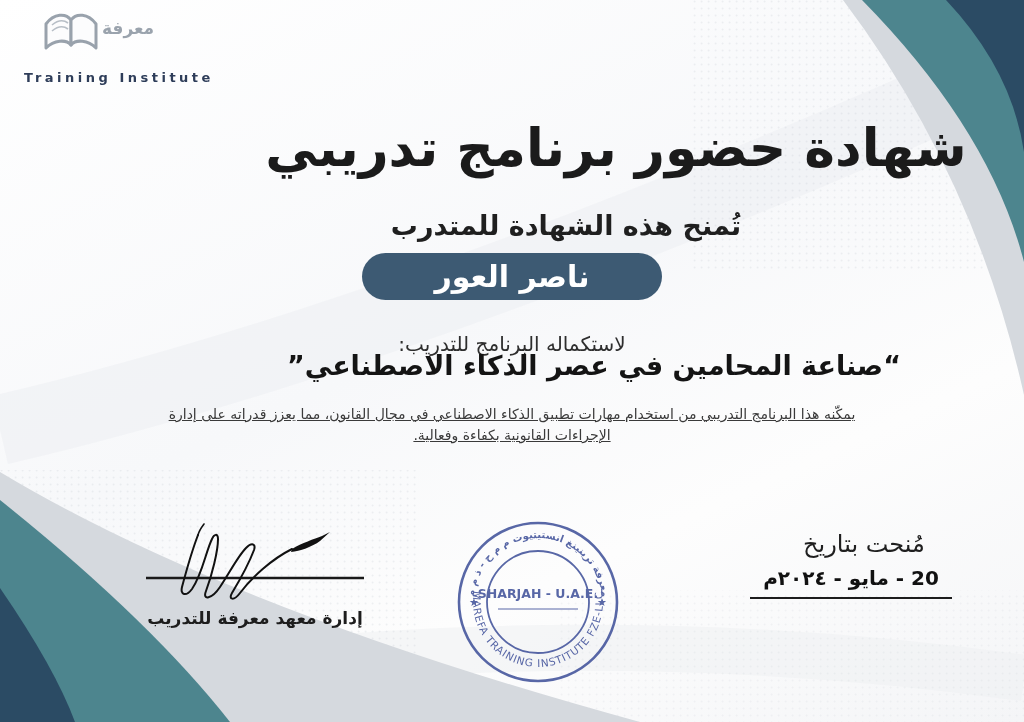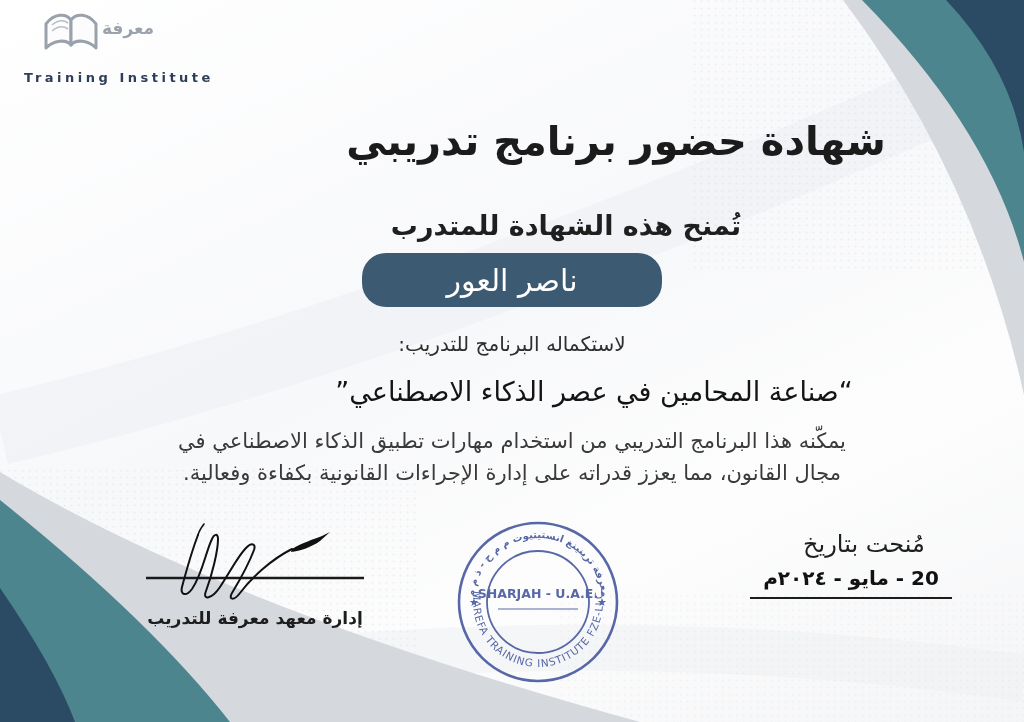--- a/index.html
+++ b/index.html
@@ -19,34 +19,34 @@
 
   
   .logo { position:absolute; left:16px; top:8px; width:185px; height:84px; }
   .logo .book { position:absolute; left:26px; top:2px; }
   .logo .arabic { position:absolute; left:86px; top:10px; color:#9aa3ad; font-size:17px; font-weight:bold; }
   .logo .brand { position:absolute; left:4px; top:22px; color:#4b8791; font-size:37px; font-weight:bold; letter-spacing:1px; }
   .logo .tagline { position:absolute; left:8px; top:62px; color:#2e3d59; font-size:13px; font-weight:bold; letter-spacing:3.5px; white-space:nowrap; }
 
   
   .col { position:absolute; left:0; top:0; width:1024px; text-align:center; direction:rtl; }
-  .title { position:absolute; top:118px; width:816px; font-size:40px; font-weight:bold; color:#1b1b1b;text-align:center; }
+  .title { position:absolute; top:118px; width:816px; font-size:52px; font-weight:bold; color:#1b1b1b;text-align:center; }
   .grant-line { position:absolute; top:210px; width:916px; font-size:27px; font-weight:bold; color:#1f1f1f; }
   .name-pill {
     position:absolute; top:253px; left:50%; transform:translateX(-50%);
-    min-width:300px; height:54px; padding:0 34px;
+    min-width:300px; height:47px; padding:0 34px;
     background:#3d5a73; border-radius:24px;
     display:flex; align-items:center; justify-content:center;
-    color:#ffffff; font-size:30px; font-weight:normal;
+    color:#ffffff; font-size:30px; font-weight:bold;
   }
   .completion-line { position:absolute; top:332px; width:1024px; font-size:20px; color:#2e2e2e; }
-  .program-title { position:absolute; top:376px; width:860px; font-size:27px; font-weight:normal; color:#141414; }
+  .program-title { position:absolute; top:350px; width:860px; font-size:27px; font-weight:bold; color:#141414; }
   .description {
-    position:absolute; top:426px; left:50%; transform:translateX(-50%);
-    width:690px; font-size:21px; line-height:1.5; color:#3a3a3a;
+    position:absolute; top:404px; left:50%; transform:translateX(-50%);
+    width:690px; font-size:14px; line-height:1.5; color:#3a3a3a;text-decoration:underline;
   }
 
   
   .sig-block { position:absolute; left:140px; top:518px; width:230px; text-align:center; }
   .sig-block .sig-label { margin-top:4px; font-size:17px; font-weight:bold; color:#1d1d1d; direction:rtl; }
 
   
   .seal { position:absolute; left:452px; top:516px; width:172px; height:172px; opacity:0.88; }
 
   

